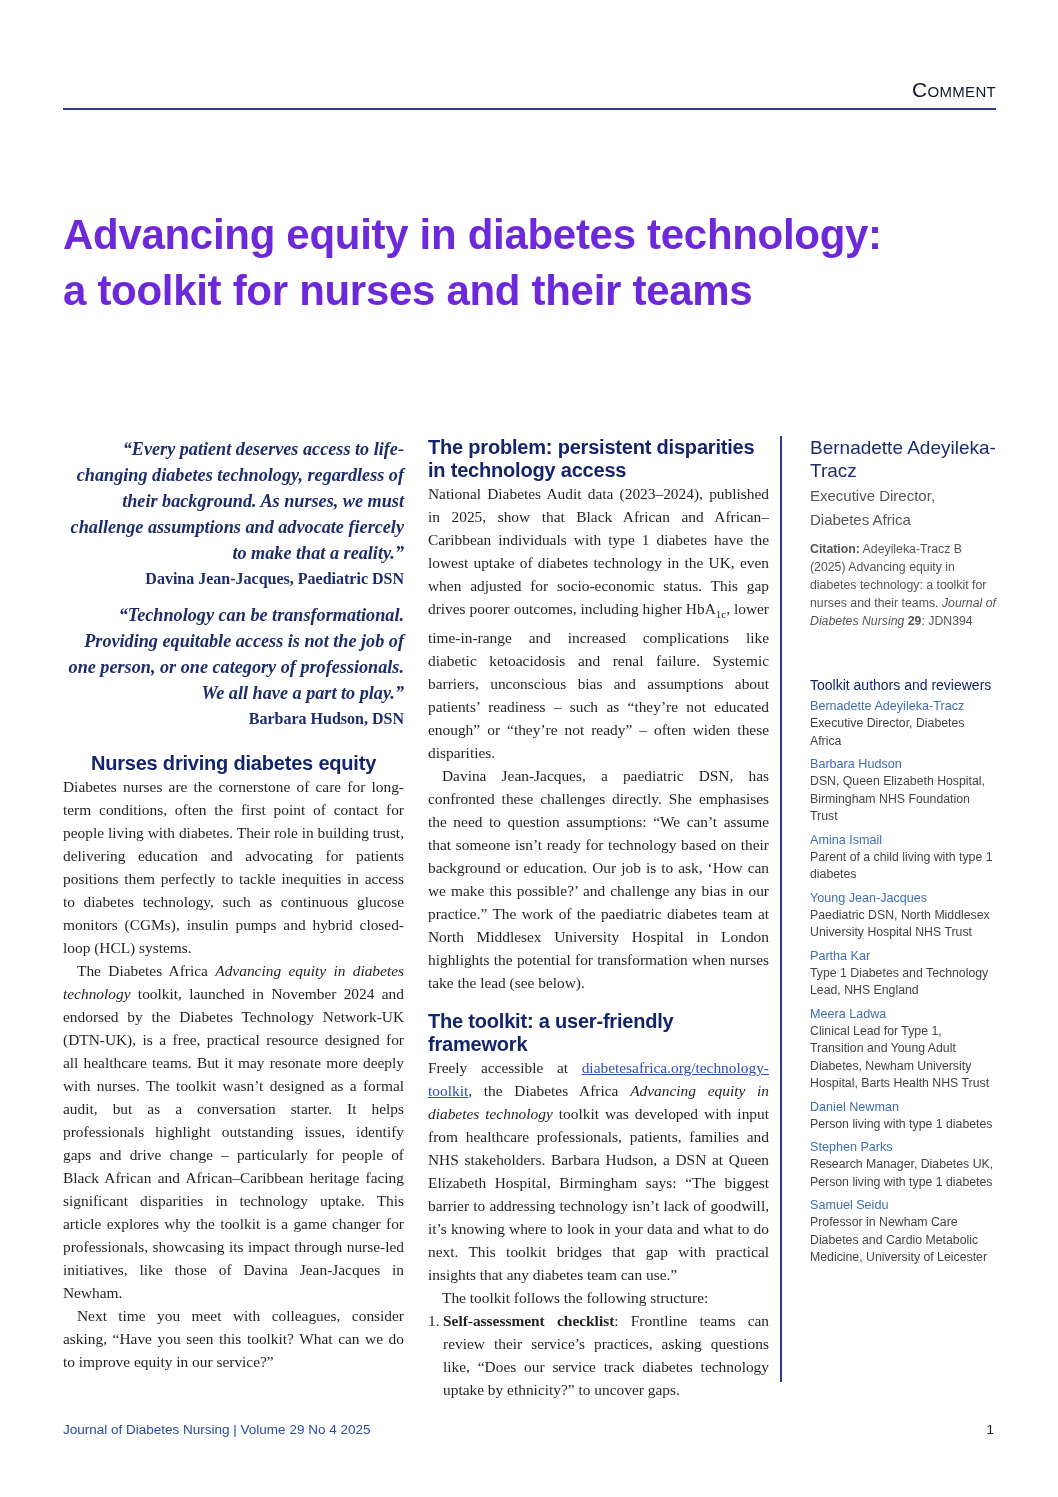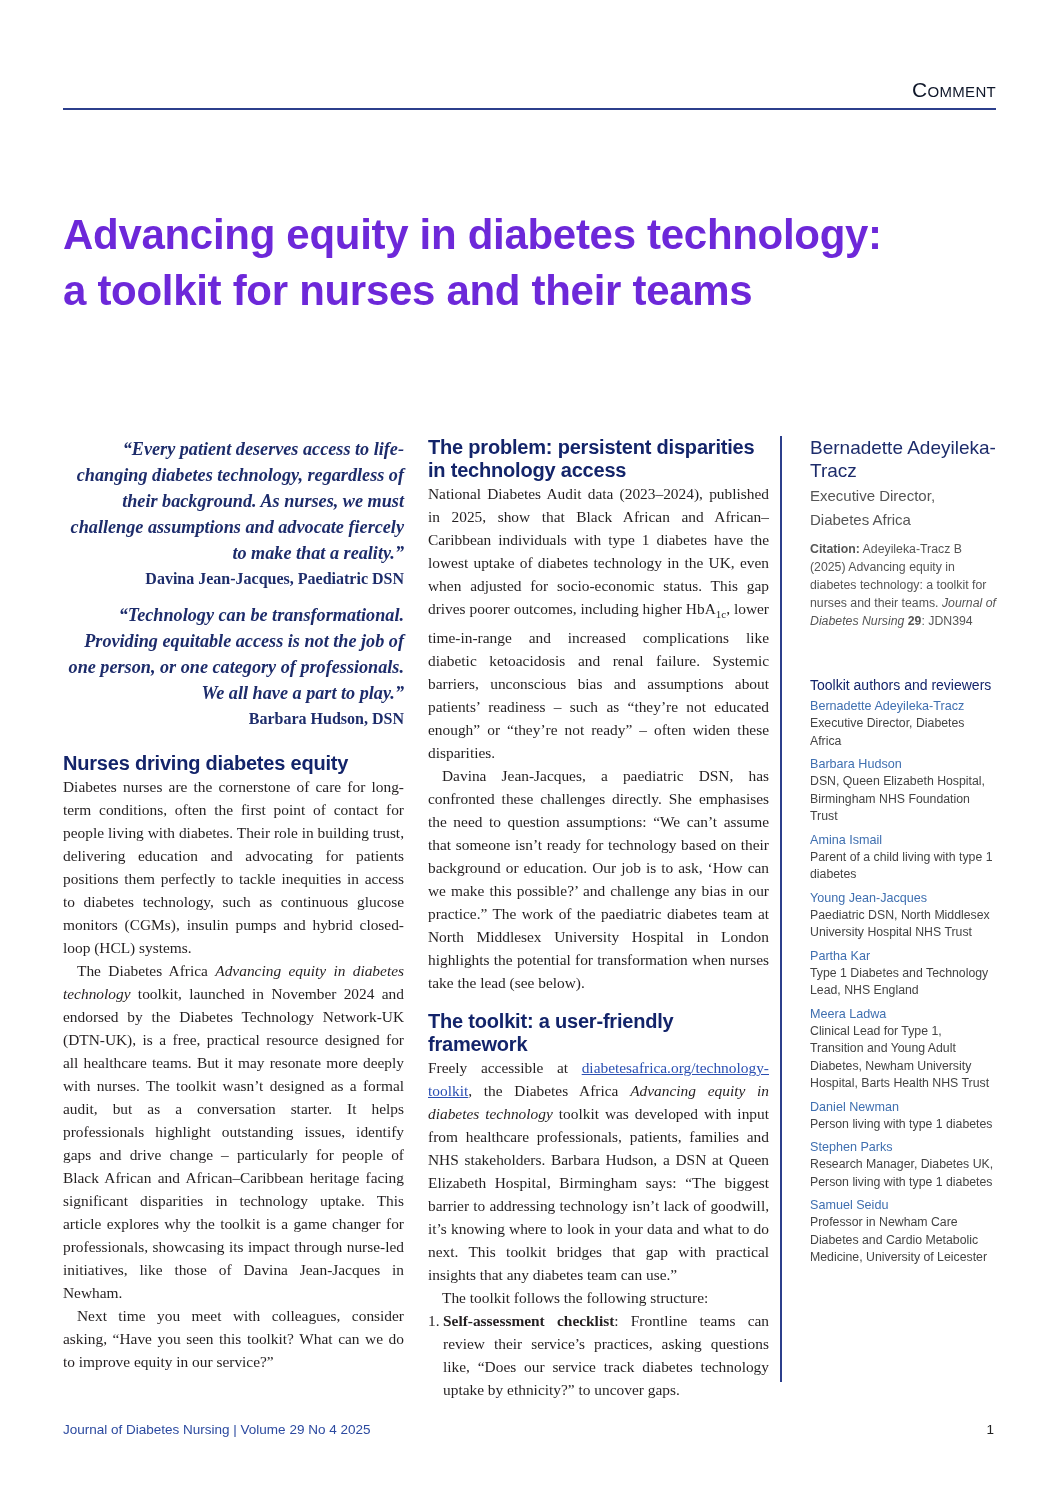--- a/index.html
+++ b/index.html
@@ -15,21 +15,21 @@
   .col { position: absolute; top: 436px; }
   .col-left { left: 63px; width: 341px; }
   .col-mid { left: 428px; width: 341px; }
   .col-right { left: 780px; width: 216px; border-left: 2px solid #2c3f8c; height: 946px; padding-left: 28px; }
 
   .pullquote { text-align: right; font-style: italic; font-weight: bold; color: #1d2c6b; font-size: 18.2px; line-height: 26px; }
   .pq-attr { text-align: right; font-weight: bold; color: #1d2c6b; font-size: 16px; line-height: 22px; margin-top: 2px; }
   .pq2 { margin-top: 12px; }
 
   h2.section-head { font-family: Liberation Sans, sans-serif; font-weight: bold; color: #13246a; font-size: 20px; line-height: 23px; letter-spacing: -0.2px; }
-  .col-left h2.section-head { margin-top: 22px; }
+  .col-left h2.section-head { margin-top: 22px; text-align: center; }
 
   p.body { font-size: 15.4px; line-height: 23px; text-align: justify; }
   p.indent { text-indent: 14px; }
   .link { color: #2a4fb3; text-decoration: underline; }
   .sub { font-size: 11px; vertical-align: sub; }
 
   .mid-head-2 { margin-top: 16px; }
 
   ol.list { list-style: none; font-size: 15.4px; line-height: 23px; text-align: justify; }
   ol.list li { padding-left: 15px; position: relative; }

